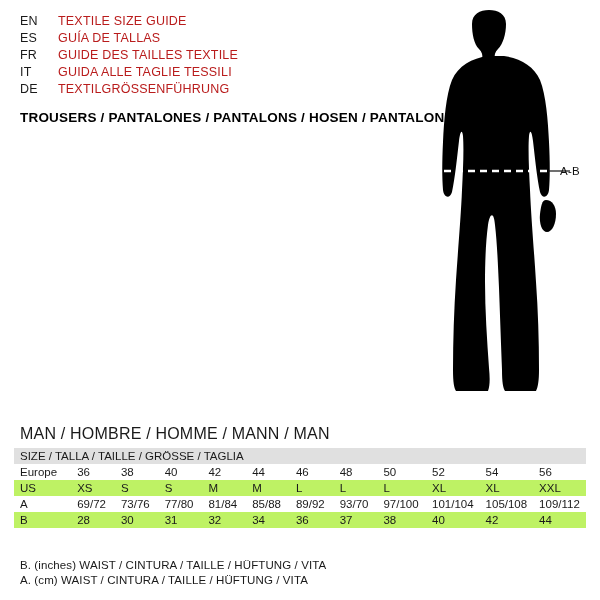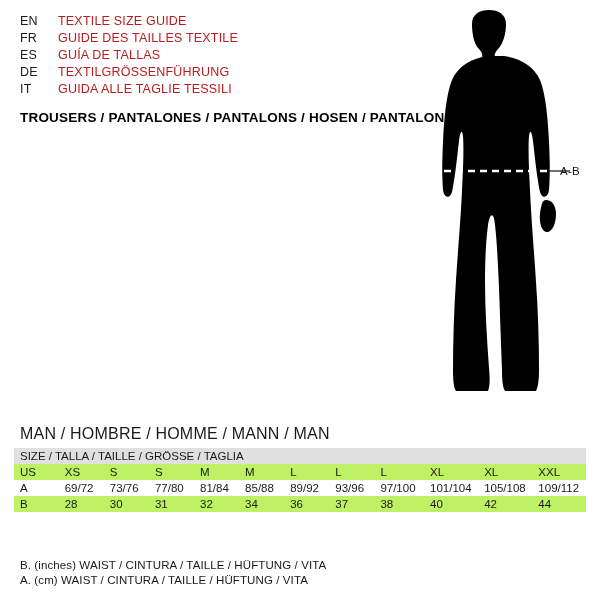--- a/index.html
+++ b/index.html
@@ -126,34 +126,34 @@
 <body>
 
 <div class="page">
 
   <div class="lang-block">
     <div class="lang-row">
       <span class="lang-code">EN</span>
       <span class="lang-text">TEXTILE SIZE GUIDE</span>
     </div>
     <div class="lang-row">
+      <span class="lang-code">ES</span>
+      <span class="lang-text">GUÍA DE TALLAS</span>
+    </div>
+    <div class="lang-row">
       <span class="lang-code">FR</span>
       <span class="lang-text">GUIDE DES TAILLES TEXTILE</span>
     </div>
     <div class="lang-row">
-      <span class="lang-code">ES</span>
-      <span class="lang-text">GUÍA DE TALLAS</span>
+      <span class="lang-code">IT</span>
+      <span class="lang-text">GUIDA ALLE TAGLIE TESSILI</span>
     </div>
     <div class="lang-row">
       <span class="lang-code">DE</span>
       <span class="lang-text">TEXTILGRÖSSENFÜHRUNG</span>
-    </div>
-    <div class="lang-row">
-      <span class="lang-code">IT</span>
-      <span class="lang-text">GUIDA ALLE TAGLIE TESSILI</span>
     </div>
   </div>
 
   <div class="section-title">TROUSERS / PANTALONES / PANTALONS / HOSEN / PANTALONI</div>
 
   <div class="figure-wrap">
     <svg width="200" height="400" viewBox="0 0 200 400">
 
       <path fill="#000000" d="M72,14 C72,4 80,0 89,0 C98,0 106,4 106,14 C106,24 103,34 98,39 C95,42 94,45 95,49 L82,49 C83,45 82,42 79,39 C74,34 72,24 72,14 Z"></path>
 
@@ -196,20 +196,34 @@
     <div class="ab-label">A-B</div>
   </div>
 
   <div class="man-title">MAN / HOMBRE / HOMME / MANN / MAN</div>
 
   <table class="size-table">
     <tbody>
       <tr class="header-row">
         <td colspan="12">SIZE / TALLA / TAILLE / GRÖSSE / TAGLIA</td>
       </tr>
+      <tr>
+        <td class="label-col">Europe</td>
+        <td class="cell-c">36</td>
+        <td class="cell-c">38</td>
+        <td class="cell-c">40</td>
+        <td class="cell-c">42</td>
+        <td class="cell-c">44</td>
+        <td class="cell-c">46</td>
+        <td class="cell-c">48</td>
+        <td class="cell-c">50</td>
+        <td class="cell-c">52</td>
+        <td class="cell-c">54</td>
+        <td class="cell-c">56</td>
+      </tr>
       <tr class="shade">
         <td class="label-col">US</td>
         <td class="cell-c">XS</td>
         <td class="cell-c">S</td>
         <td class="cell-c">S</td>
         <td class="cell-c">M</td>
         <td class="cell-c">M</td>
         <td class="cell-c">L</td>
         <td class="cell-c">L</td>
         <td class="cell-c">L</td>
@@ -218,21 +232,21 @@
         <td class="cell-c">XXL</td>
       </tr>
       <tr>
         <td class="label-col">A</td>
         <td class="cell-c">69/72</td>
         <td class="cell-c">73/76</td>
         <td class="cell-c">77/80</td>
         <td class="cell-c">81/84</td>
         <td class="cell-c">85/88</td>
         <td class="cell-c">89/92</td>
-        <td class="cell-c">93/96</td>
+        <td class="cell-c">93/70</td>
         <td class="cell-c">97/100</td>
         <td class="cell-c">101/104</td>
         <td class="cell-c">105/108</td>
         <td class="cell-c">109/112</td>
       </tr>
       <tr class="shade">
         <td class="label-col">B</td>
         <td class="cell-c">28</td>
         <td class="cell-c">30</td>
         <td class="cell-c">31</td>

